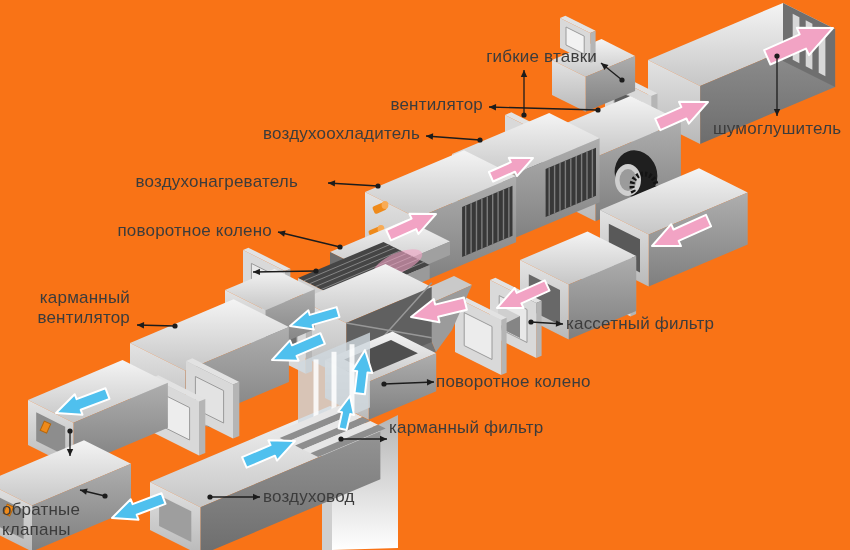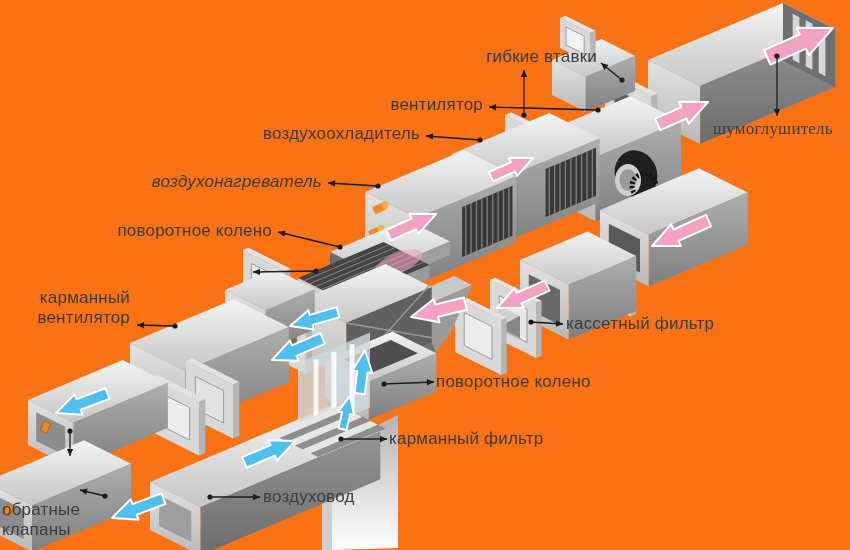--- a/index.html
+++ b/index.html
@@ -312,24 +312,24 @@
         <polygon points="387.0,439.0 380.0,442.2 380.0,435.8" fill="#1c1c1c"></polygon>
         <line x1="260" y1="497" x2="210" y2="497" stroke="#1c1c1c" stroke-width="1.3"></line>
         <circle cx="210" cy="497" r="2.6" fill="#1c1c1c"></circle>
         <polygon points="260.0,497.0 253.0,500.2 253.0,493.8" fill="#1c1c1c"></polygon>
       </g>
     </svg>
 
 <div class="lbl r" style="right:253px;top:47px;">гибкие втавки</div>
 <div class="lbl r" style="right:367px;top:95px;">вентилятор</div>
 <div class="lbl r" style="right:430px;top:124px;">воздухоохладитель</div>
-<div class="lbl r" style="right:528px;top:172px;font-style:italic;">воздухонагреватель</div>
+<div class="lbl r" style="right:552px;top:172px;">воздухонагреватель</div>
 <div class="lbl r" style="right:578px;top:221px;">поворотное колено</div>
 <div class="lbl r" style="right:720px;top:288px;">карманный
 вентилятор</div>
 <div class="lbl" style="left:2px;top:456px;margin-top:44px;">обратные
 клапаны</div>
-<div class="lbl" style="left:713px;top:119px;font-family:Liberation Serif, serif;">шумоглушитель</div>
+<div class="lbl" style="left:713px;top:119px;">шумоглушитель</div>
 <div class="lbl" style="left:566px;top:314px;">кассетный фильтр</div>
 <div class="lbl" style="left:436px;top:372px;">поворотное колено</div>
-<div class="lbl" style="left:389px;top:429px;">карманный фильтр</div>
+<div class="lbl" style="left:389px;top:418px;">карманный фильтр</div>
 <div class="lbl" style="left:263px;top:487px;">воздуховод</div>
 </div>
 
 </body></html>

